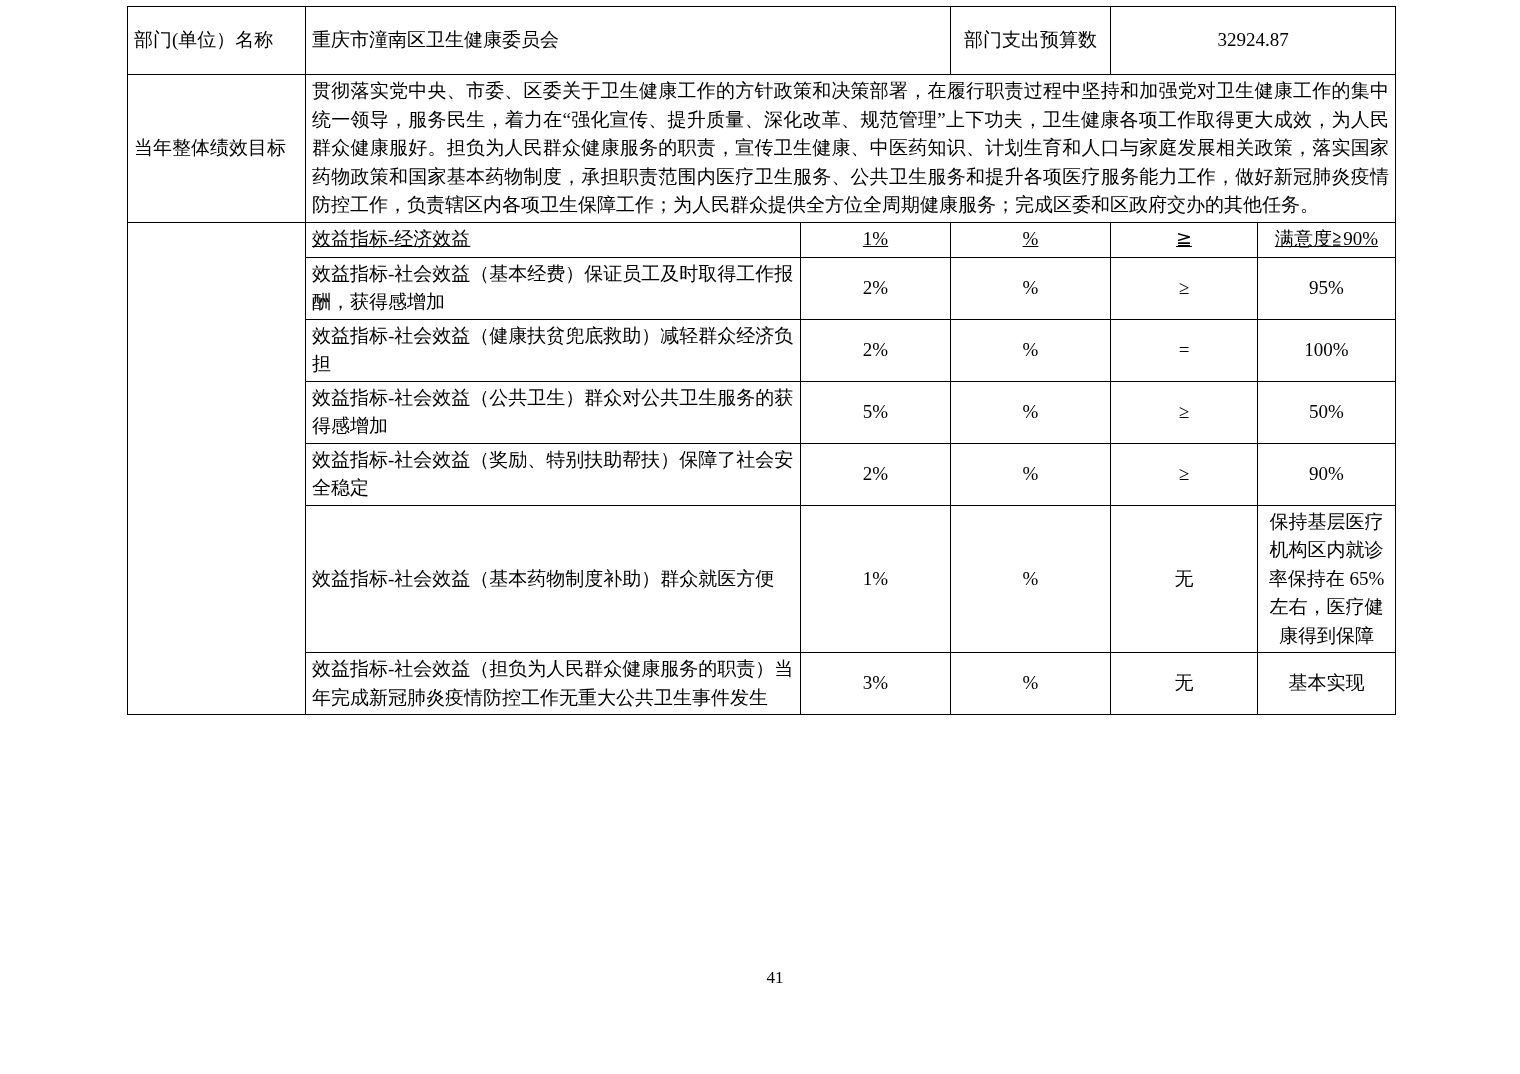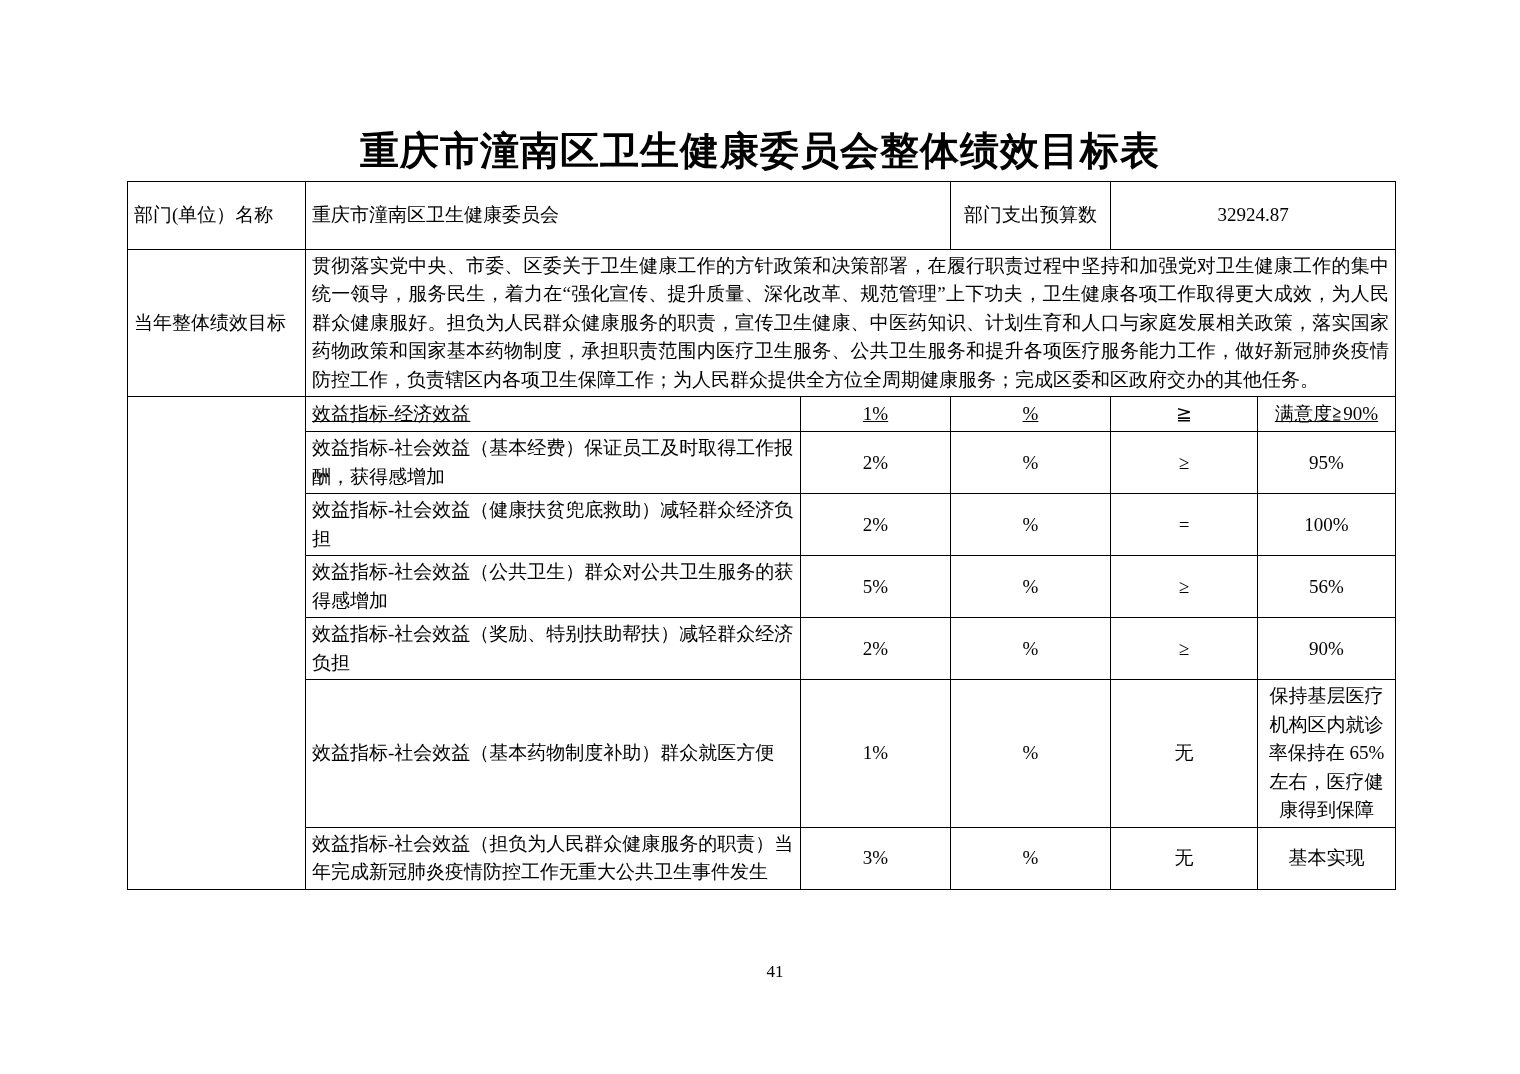--- a/index.html
+++ b/index.html
@@ -73,21 +73,20 @@
     width: 100%;
     text-align: center;
     font-size: 17px;
   }
 </style>
 </head>
 <body>
 
 <div class="page">
 
-  <div class="doc-title">重庆市潼南区卫生健康委员会整体绩效目标表</div>
 
 
   <table class="perf-table">
     <colgroup>
       <col style="width:178px">
       <col style="width:495px">
       <col style="width:150px">
       <col style="width:160px">
       <col style="width:147px">
       <col style="width:138px">
@@ -123,24 +122,24 @@
     <td class="c-center">2%</td>
     <td class="c-center">%</td>
     <td class="c-center">=</td>
     <td class="c-center ind-target">100%</td>
   </tr>
         <tr>
     <td class="c-left ind-name">效益指标-社会效益（公共卫生）群众对公共卫生服务的获得感增加</td>
     <td class="c-center">5%</td>
     <td class="c-center">%</td>
     <td class="c-center">≥</td>
-    <td class="c-center ind-target">56%</td>
+    <td class="c-center ind-target">50%</td>
   </tr>
         <tr>
-    <td class="c-left ind-name">效益指标-社会效益（奖励、特别扶助帮扶）减轻群众经济负担</td>
+    <td class="c-left ind-name">效益指标-社会效益（奖励、特别扶助帮扶）保障了社会安全稳定</td>
     <td class="c-center">2%</td>
     <td class="c-center">%</td>
     <td class="c-center">≥</td>
     <td class="c-center ind-target">90%</td>
   </tr>
         <tr>
     <td class="c-left ind-name">效益指标-社会效益（基本药物制度补助）群众就医方便</td>
     <td class="c-center">1%</td>
     <td class="c-center">%</td>
     <td class="c-center">无</td>

